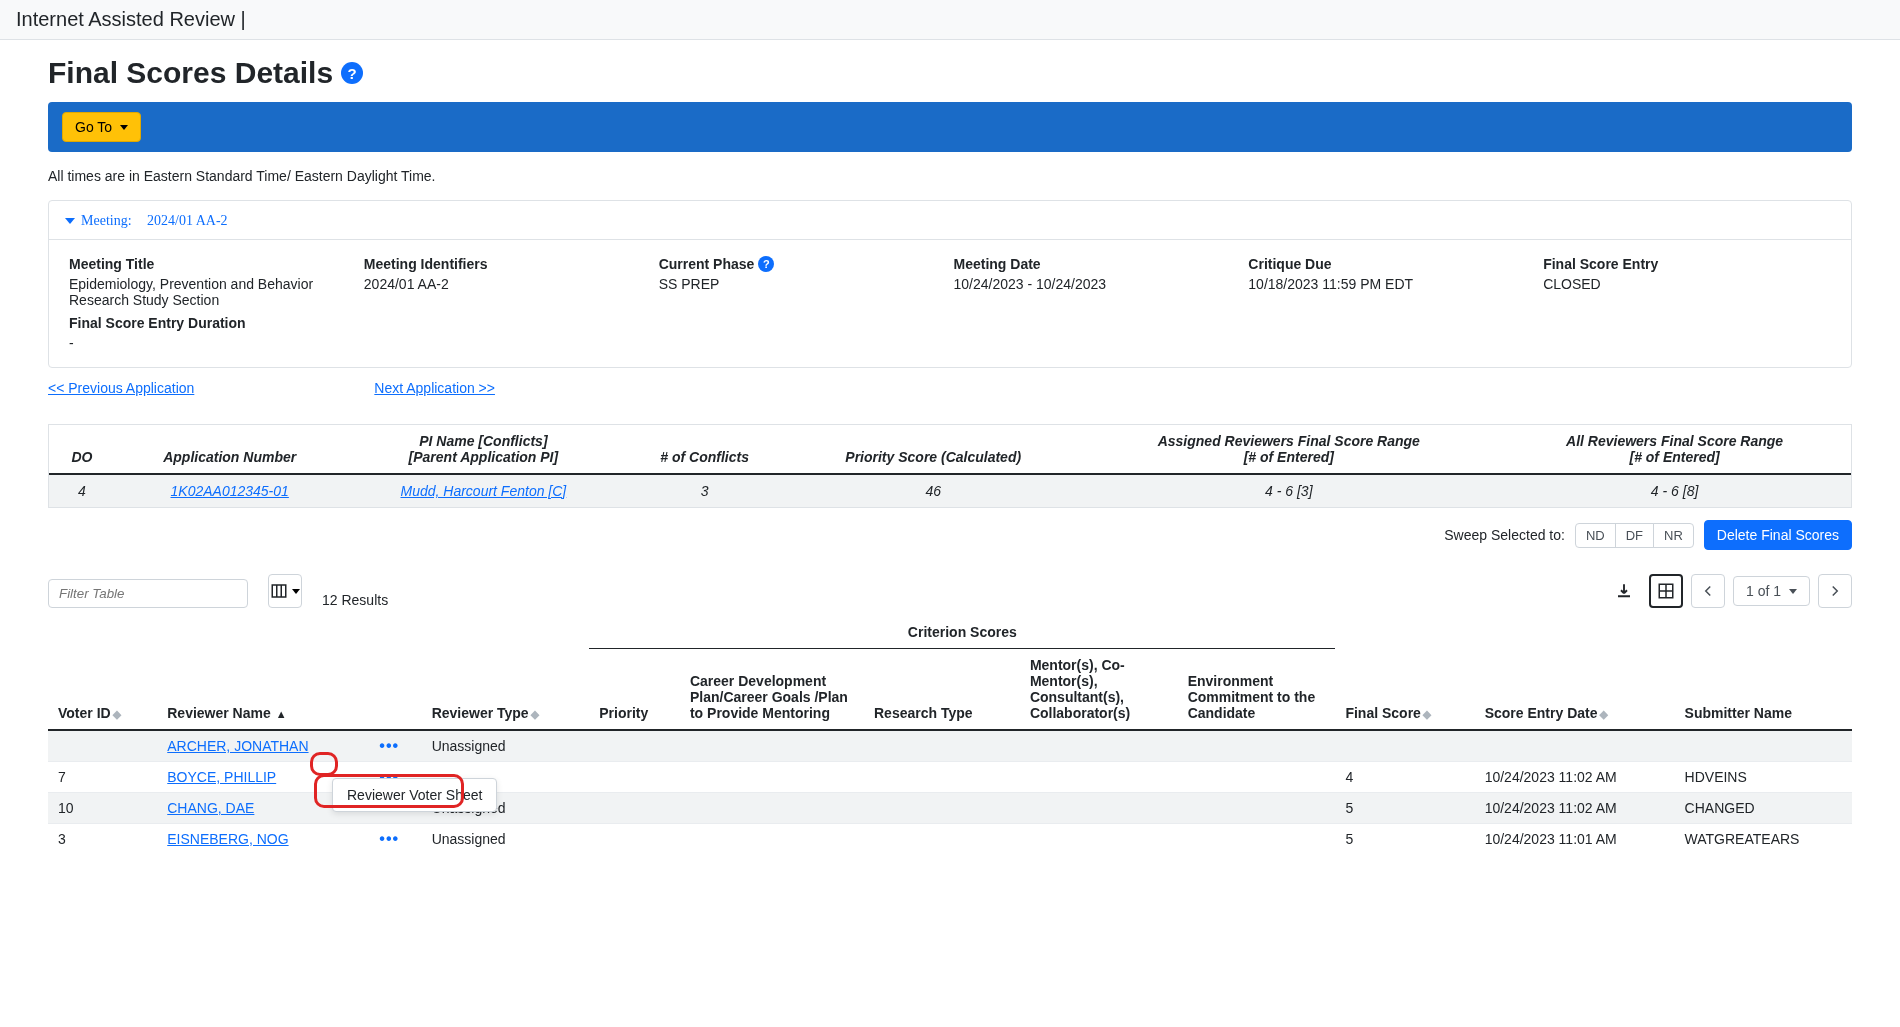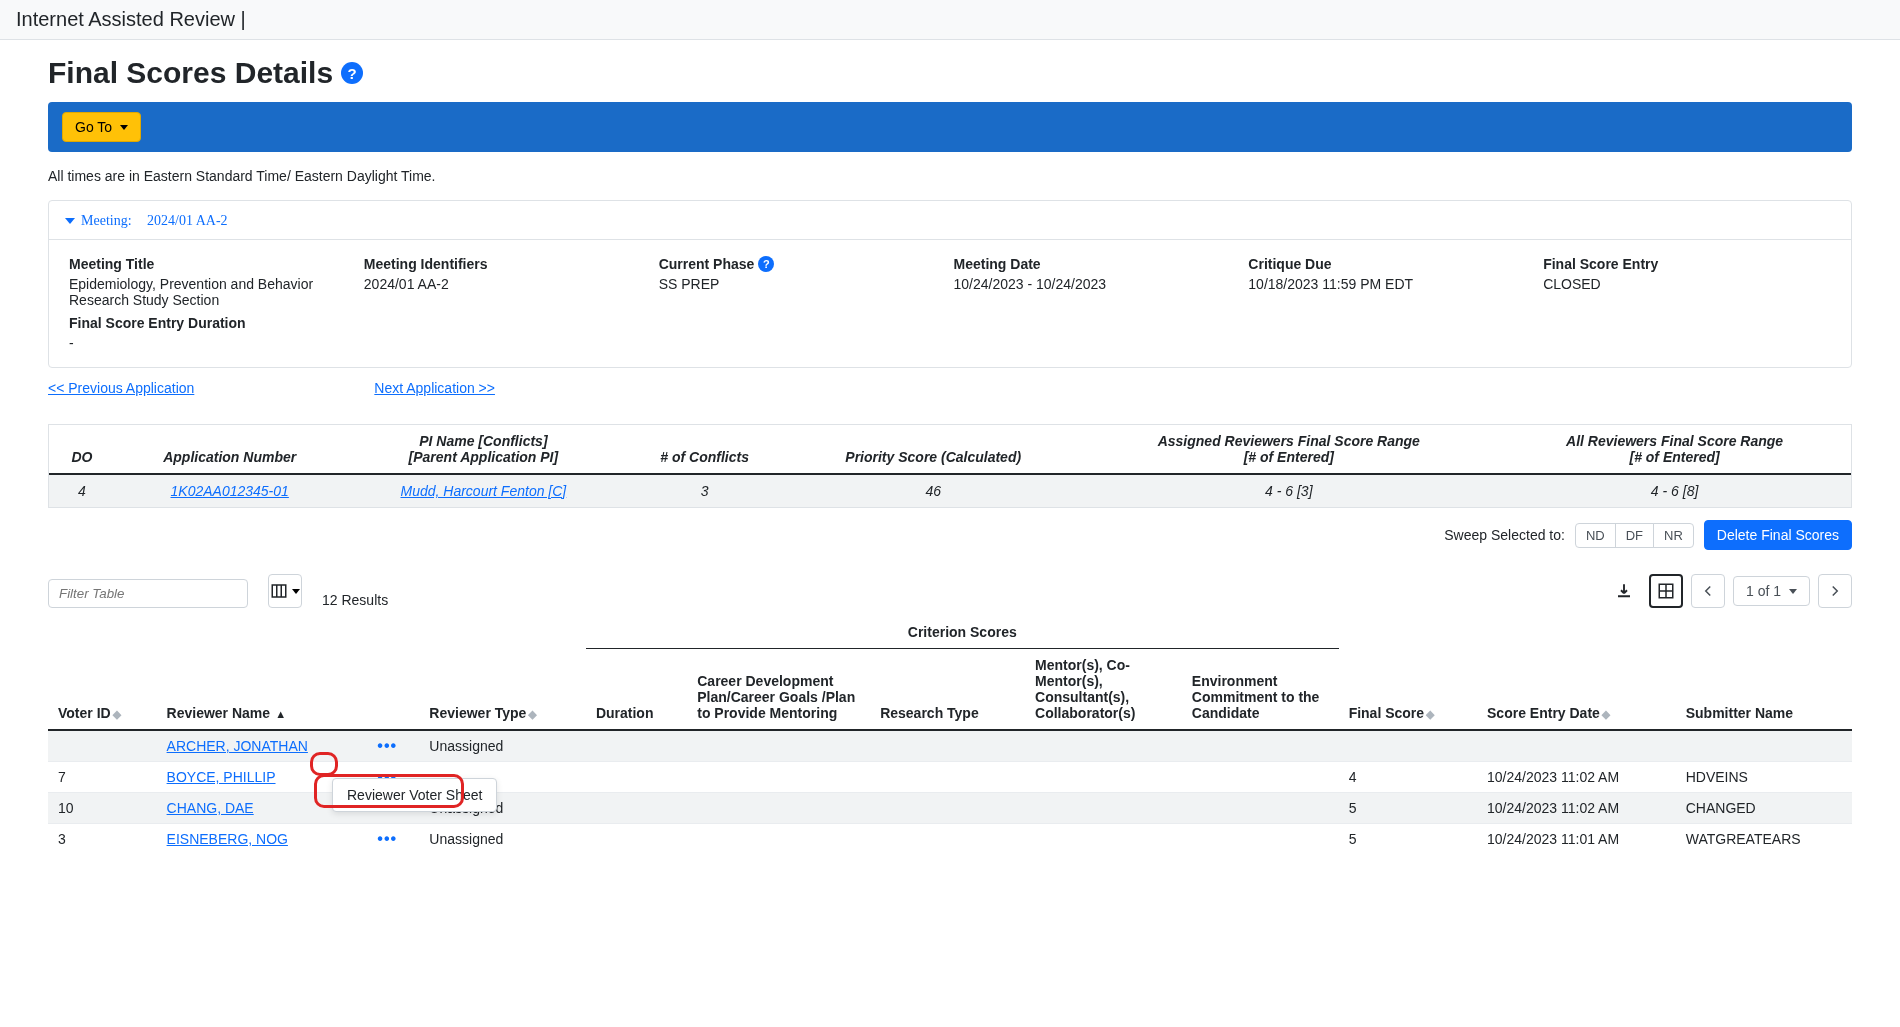--- a/index.html
+++ b/index.html
@@ -220,21 +220,21 @@
         <tr class="group-header">
           <th colspan="4" class="no-border"></th>
           <th colspan="5">Criterion Scores</th>
           <th colspan="3" class="no-border"></th>
         </tr>
         <tr>
           <th><span>Voter ID</span><span class="sort-icon">◆</span></th>
           <th><span>Reviewer Name</span><span class="sort-icon sort-active"> ▲</span></th>
           <th></th>
           <th><span>Reviewer Type</span><span class="sort-icon">◆</span></th>
-          <th>Duration</th>
+          <th>Priority</th>
           <th style="max-width:140px">Career Development Plan/Career Goals /Plan to Provide Mentoring</th>
           <th>Research Type</th>
           <th style="max-width:120px">Mentor(s), Co-Mentor(s), Consultant(s), Collaborator(s)</th>
           <th style="max-width:120px">Environment Commitment to the Candidate</th>
           <th><span>Final Score</span><span class="sort-icon">◆</span></th>
           <th><span>Score Entry Date</span><span class="sort-icon">◆</span></th>
           <th>Submitter Name</th>
         </tr>
       </thead>
       <tbody>

